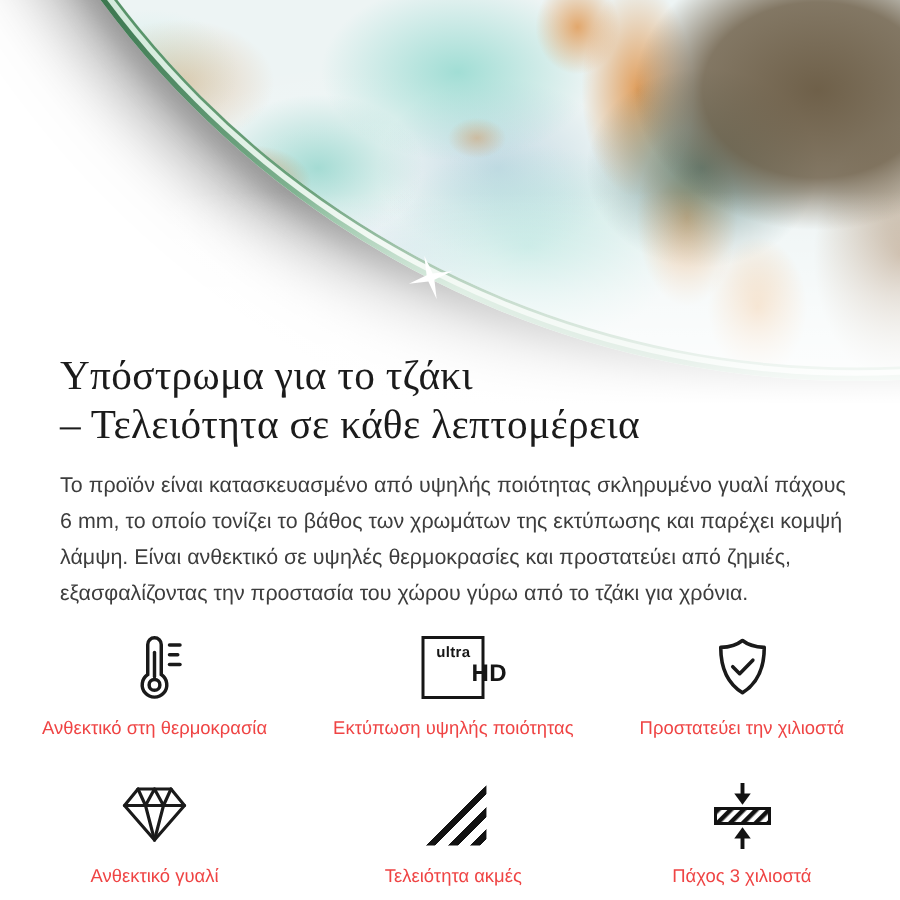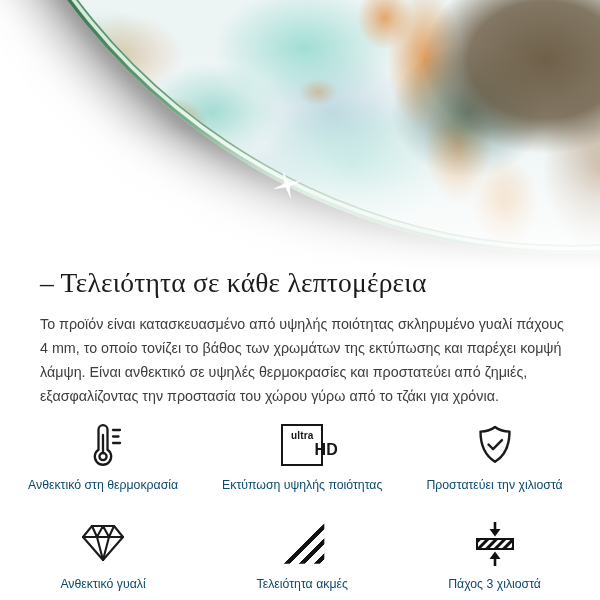--- a/index.html
+++ b/index.html
@@ -80,21 +80,21 @@
   }
 
   
   .features {
     margin-top:10px; width:520px; margin-left:-12px;
     display:grid; grid-template-columns:1fr 1fr 1fr;
     column-gap:44px; row-gap:26px;
   }
   .feature { display:flex; flex-direction:column; align-items:center; text-align:center; }
   .icon-box { height:52px; display:flex; align-items:center; justify-content:center; }
-  .feature-label { margin-top:7px; font-size:12.3px; color:#0c4a6e; white-space:nowrap; }
+  .feature-label { margin-top:7px; font-size:12.3px; color:#ef4444; white-space:nowrap; }
   .icon-svg { display:block; }
 
   .ultra-hd {
     width:42px; height:42px; border:2.5px solid #161616; border-radius:0;
     display:flex; flex-direction:column; align-items:center; justify-content:center;
     color:#161616; line-height:1;
   }
   .ultra-hd .t1 { font-size:10px; font-weight:700; letter-spacing:.2px; }
   .ultra-hd .t2 { font-size:16px; font-weight:800; margin-top:1px; letter-spacing:.3px;margin-left:48px; }
 
@@ -114,25 +114,25 @@
     <div class="glass-edge"></div>
     <div class="glass-bevel"></div>
     <div class="glass-bevel-line"></div>
     <div class="glass-art"></div>
     <div class="sparkle"></div>
     <div class="hero-fade"></div>
   </div>
 
   <div class="content">
     <h1>
-      <br>
+      <span>Υπόστρωμα για το τζάκι</span><br>
       <span>– Τελειότητα σε κάθε λεπτομέρεια</span>
     </h1>
 
-    <p class="desc">Το προϊόν είναι κατασκευασμένο από υψηλής ποιότητας σκληρυμένο γυαλί πάχους 4 mm, το οποίο τονίζει το βάθος των χρωμάτων της εκτύπωσης και παρέχει κομψή λάμψη. Είναι ανθεκτικό σε υψηλές θερμοκρασίες και προστατεύει από ζημιές, εξασφαλίζοντας την προστασία του χώρου γύρω από το τζάκι για χρόνια.</p>
+    <p class="desc">Το προϊόν είναι κατασκευασμένο από υψηλής ποιότητας σκληρυμένο γυαλί πάχους 6 mm, το οποίο τονίζει το βάθος των χρωμάτων της εκτύπωσης και παρέχει κομψή λάμψη. Είναι ανθεκτικό σε υψηλές θερμοκρασίες και προστατεύει από ζημιές, εξασφαλίζοντας την προστασία του χώρου γύρω από το τζάκι για χρόνια.</p>
 
     <div class="features">
 
       <div class="feature">
         <div class="icon-box">
           <svg class="icon-svg" width="48" height="48" viewBox="0 0 48 48" fill="none" stroke="#1a1a1a" stroke-width="2.3" stroke-linecap="round">
             <path d="M19.5 8.7 a4.5 4.5 0 0 1 9 0 V28.7 a8.2 8.2 0 1 1 -9 0 Z"></path>
             <circle cx="24" cy="35.6" r="3.6"></circle>
             <line x1="24" y1="14" x2="24" y2="30.2"></line>
             <line x1="34" y1="9" x2="41" y2="9"></line>

